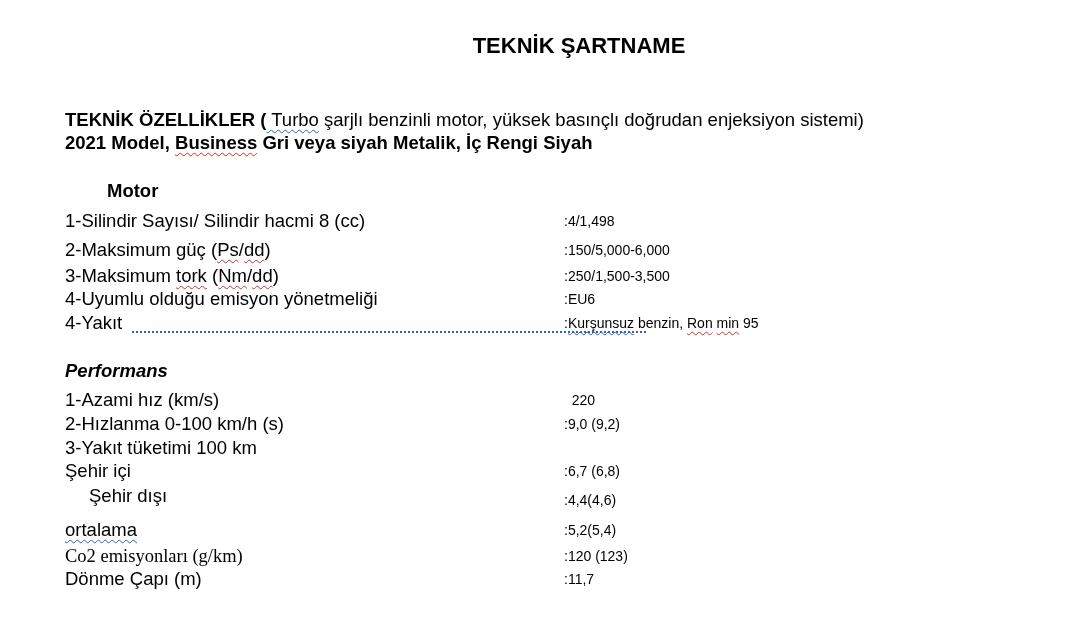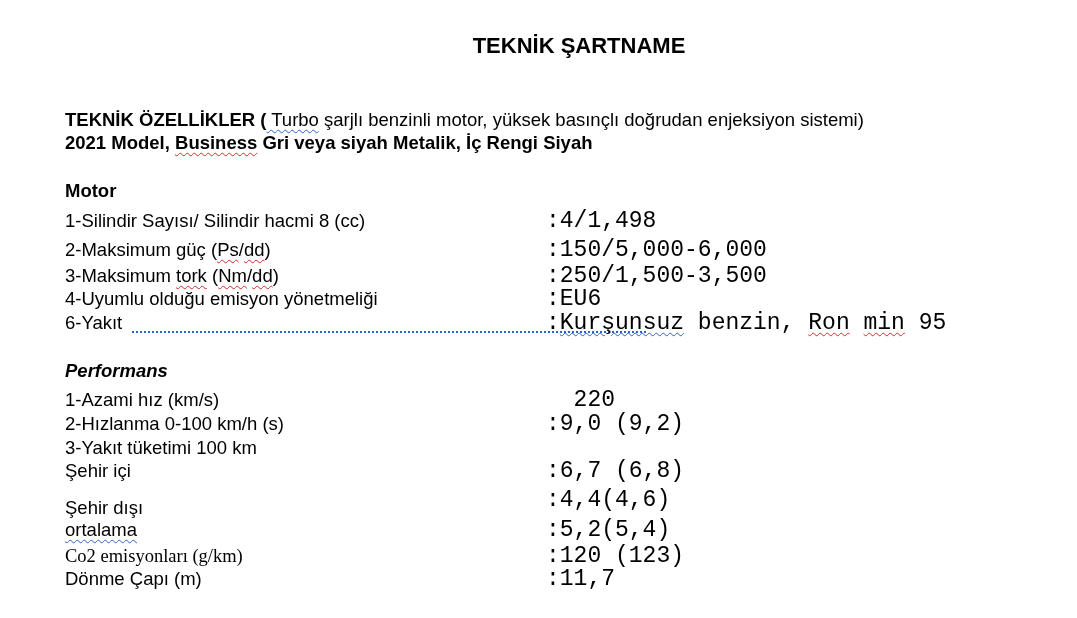--- a/index.html
+++ b/index.html
@@ -28,25 +28,24 @@
     .line {
       position: absolute;
       left: 65px;
       font-size: 18.5px;
       line-height: 22px;
       white-space: nowrap;
     }
     .bold { font-weight: bold; }
     .val {
       position: absolute;
-      left: 546px;
-      font-size: 23px;
+      left: 564px;
+      font-size: 14px;
       line-height: 22px;
       white-space: nowrap;
-      font-family: Liberation Mono, monospace;
     }
     .sq-blue {
       text-decoration: underline wavy #2e62c9;
       text-decoration-thickness: 1px;
       text-underline-offset: 3px;
     }
     .sq-red {
       text-decoration: underline wavy #d42b2b;
       text-decoration-thickness: 1px;
       text-underline-offset: 3px;
@@ -69,59 +68,59 @@
 
   <div class="title">TEKNİK ŞARTNAME</div>
 
   <div class="line" style="top:109px;">
     <span class="bold">TEKNİK ÖZELLİKLER (</span><span class="sq-blue"> Turbo</span><span> şarjlı benzinli motor, yüksek basınçlı doğrudan enjeksiyon sistemi)</span>
   </div>
   <div class="line bold" style="top:132px;">
     <span>2021 Model, </span><span class="sq-red">Business</span><span> Gri veya siyah Metalik, İç Rengi Siyah</span>
   </div>
 
-  <div class="line bold" style="top:180px;">Motor</div>
+  <div class="line bold" style="top:180px;margin-left:42px;">Motor</div>
 
   <div class="line" style="top:210px;">1-Silindir Sayısı/ Silindir hacmi 8 (cc)</div>
   <div class="val" style="top:210px;">:4/1,498</div>
 
   <div class="line" style="top:239px;">
     <span>2-Maksimum güç (</span><span class="sq-red">Ps</span><span>/</span><span class="sq-red">dd</span><span>)</span>
   </div>
   <div class="val" style="top:239px;">:150/5,000-6,000</div>
 
   <div class="line" style="top:265px;text-align:right;">
     <span>3-Maksimum </span><span class="sq-red">tork</span><span> (</span><span class="sq-red">Nm</span><span>/</span><span class="sq-red">dd</span><span>)</span>
   </div>
   <div class="val" style="top:265px;">:250/1,500-3,500</div>
 
   <div class="line" style="top:288px;">4-Uyumlu olduğu emisyon yönetmeliği</div>
   <div class="val" style="top:288px;">:EU6</div>
 
-  <div class="line" style="top:312px;">6-Yakıt</div>
+  <div class="line" style="top:312px;">4-Yakıt</div>
   <div class="dotline"></div>
   <div class="val" style="top:312px;">
     <span>:</span><span class="sq-blue">Kurşunsuz</span><span> benzin, </span><span class="sq-red">Ron</span><span> </span><span class="sq-red">min</span><span> 95</span>
   </div>
 
   <div class="line bold" style="top:360px;font-style:italic;">Performans</div>
 
   <div class="line" style="top:389px;">1-Azami hız (km/s)</div>
   <div class="val" style="top:389px; white-space:pre;">  220</div>
 
   <div class="line" style="top:413px;">2-Hızlanma 0-100 km/h (s)</div>
   <div class="val" style="top:413px;">:9,0 (9,2)</div>
 
   <div class="line" style="top:437px;">3-Yakıt tüketimi 100 km</div>
   <div class="val" style="top:437px;"></div>
 
   <div class="line" style="top:460px;">Şehir içi</div>
   <div class="val" style="top:460px;">:6,7 (6,8)</div>
 
-  <div class="line" style="top:497px;">Şehir dışı</div>
+  <div class="line" style="top:485px;margin-left:24px;">Şehir dışı</div>
   <div class="val" style="top:489px;">:4,4(4,6)</div>
 
   <div class="line" style="top:519px;text-align:right;">
     <span class="sq-blue">ortalama</span>
   </div>
   <div class="val" style="top:519px;">:5,2(5,4)</div>
 
   <div class="line" style="top:545px;font-family:Liberation Serif, serif;">Co2 emisyonları (g/km)</div>
   <div class="val" style="top:545px;">:120 (123)</div>
 

